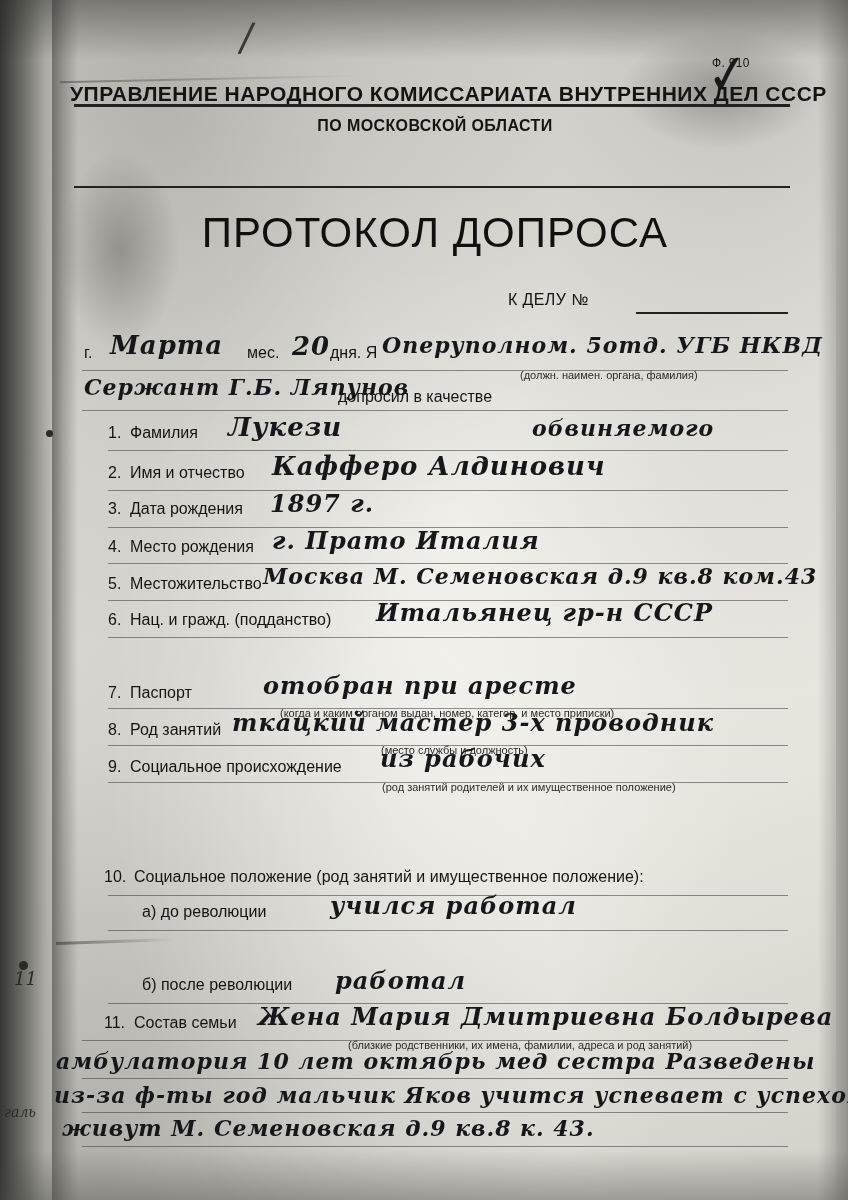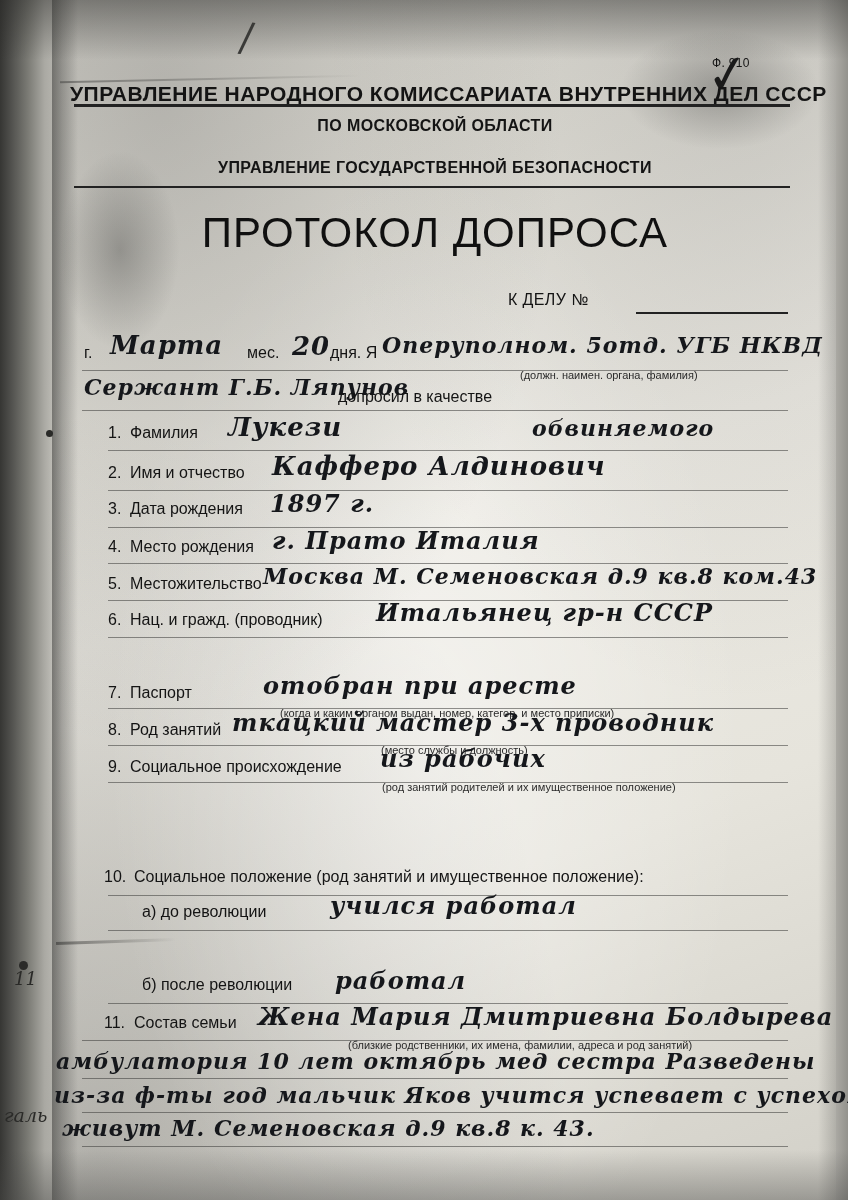--- a/index.html
+++ b/index.html
@@ -216,21 +216,20 @@
 
   <div class="pen-stroke">∕</div>
 
   <div class="print formno">Ф. 910</div>
 
   <div class="checkmark">✓</div>
 
   <div class="print hdr1">УПРАВЛЕНИЕ НАРОДНОГО КОМИССАРИАТА ВНУТРЕННИХ ДЕЛ СССР</div>
   <div class="rule rule-top"></div>
   <div class="print hdr2">ПО МОСКОВСКОЙ ОБЛАСТИ</div>
-  <div class="print hdr3">УПРАВЛЕНИЕ ГОСУДАРСТВЕННОЙ БЕЗОПАСНОСТИ</div>
   <div class="rule rule-mid"></div>
 
   <div class="title">ПРОТОКОЛ ДОПРОСА</div>
 
   <div class="print kdelu">К ДЕЛУ №</div>
   <div class="kdelu-line"></div>
 
   <div class="print lbl" style="left:84px; top:344px;">г.</div>
   <div class="hand h26" style="left:110px; top:330px;">Марта</div>
   <div class="print lbl" style="left:247px; top:344px;">мес.</div>
@@ -264,21 +263,21 @@
   <div class="print lbl" style="left:130px; top:538px;">Место рождения</div>
   <div class="hand h24" style="left:272px; top:526px;">г. Прато Италия</div>
   <div class="fline" style="left:108px; top:563px; width:680px;"></div>
 
   <div class="print lbl" style="left:108px; top:575px;">5.</div>
   <div class="print lbl" style="left:130px; top:575px;">Местожительство</div>
   <div class="hand h22" style="left:263px; top:563px;">Москва М. Семеновская д.9 кв.8 ком.43</div>
   <div class="fline" style="left:108px; top:600px; width:680px;"></div>
 
   <div class="print lbl" style="left:108px; top:611px;">6.</div>
-  <div class="print lbl" style="left:130px; top:611px;">Нац. и гражд. (проводник)</div>
+  <div class="print lbl" style="left:130px; top:611px;">Нац. и гражд. (подданство)</div>
   <div class="hand h24" style="left:376px; top:598px;">Итальянец гр-н СССР</div>
   <div class="fline" style="left:108px; top:637px; width:680px;"></div>
 
   <div class="print lbl" style="left:108px; top:684px;">7.</div>
   <div class="print lbl" style="left:130px; top:684px;">Паспорт</div>
   <div class="hand h24" style="left:263px; top:671px;">отобран при аресте</div>
   <div class="fline" style="left:108px; top:708px; width:680px;"></div>
   <div class="print sub" style="left:280px; top:707px;">(когда и каким органом выдан, номер, категор. и место приписки)</div>
 
   <div class="print lbl" style="left:108px; top:721px;">8.</div>
@@ -314,17 +313,17 @@
   <div class="hand h22" style="left:56px; top:1048px;">амбулатория 10 лет октябрь мед сестра  Разведены</div>
   <div class="fline" style="left:82px; top:1078px; width:706px;"></div>
 
   <div class="hand h22" style="left:54px; top:1082px;">из-за ф-ты год  мальчик Яков учится успевает с успехом</div>
   <div class="fline" style="left:82px; top:1112px; width:706px;"></div>
 
   <div class="hand h22" style="left:62px; top:1115px;">живут М. Семеновская д.9 кв.8 к. 43.</div>
   <div class="fline" style="left:82px; top:1146px; width:706px;"></div>
 
   <div class="margin-note dark" style="left:14px; top:968px; font-size:18px;">11</div>
-  <div class="margin-note dark" style="left:4px; top:1104px; font-size:19px;">галь</div>
+  <div class="margin-note dark" style="left:4px; top:1104px; font-size:14px;">галь</div>
 
   <div class="dot" style="left:46px; top:430px;"></div>
   <div class="dot" style="left:19px; top:961px; width:9px; height:9px;"></div>
 </div>
 
 </body></html>

